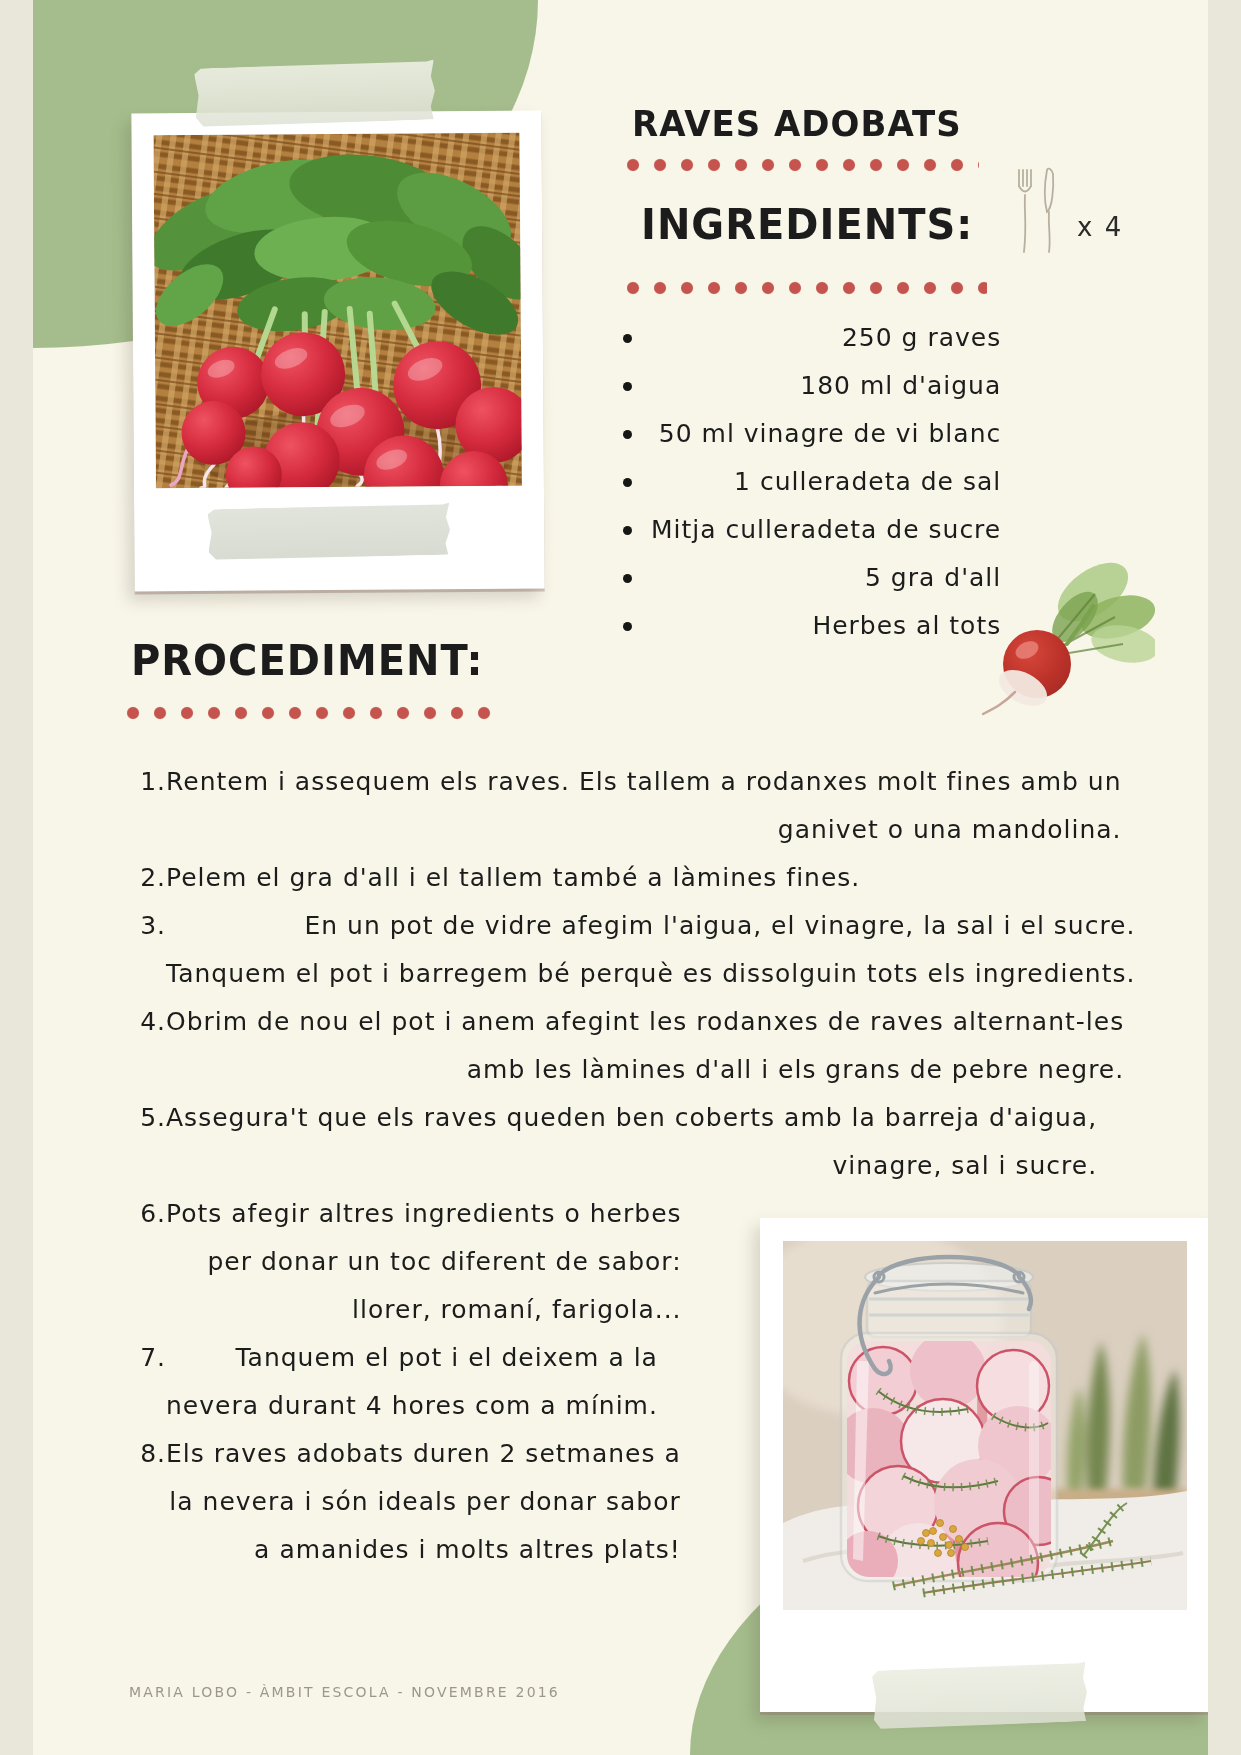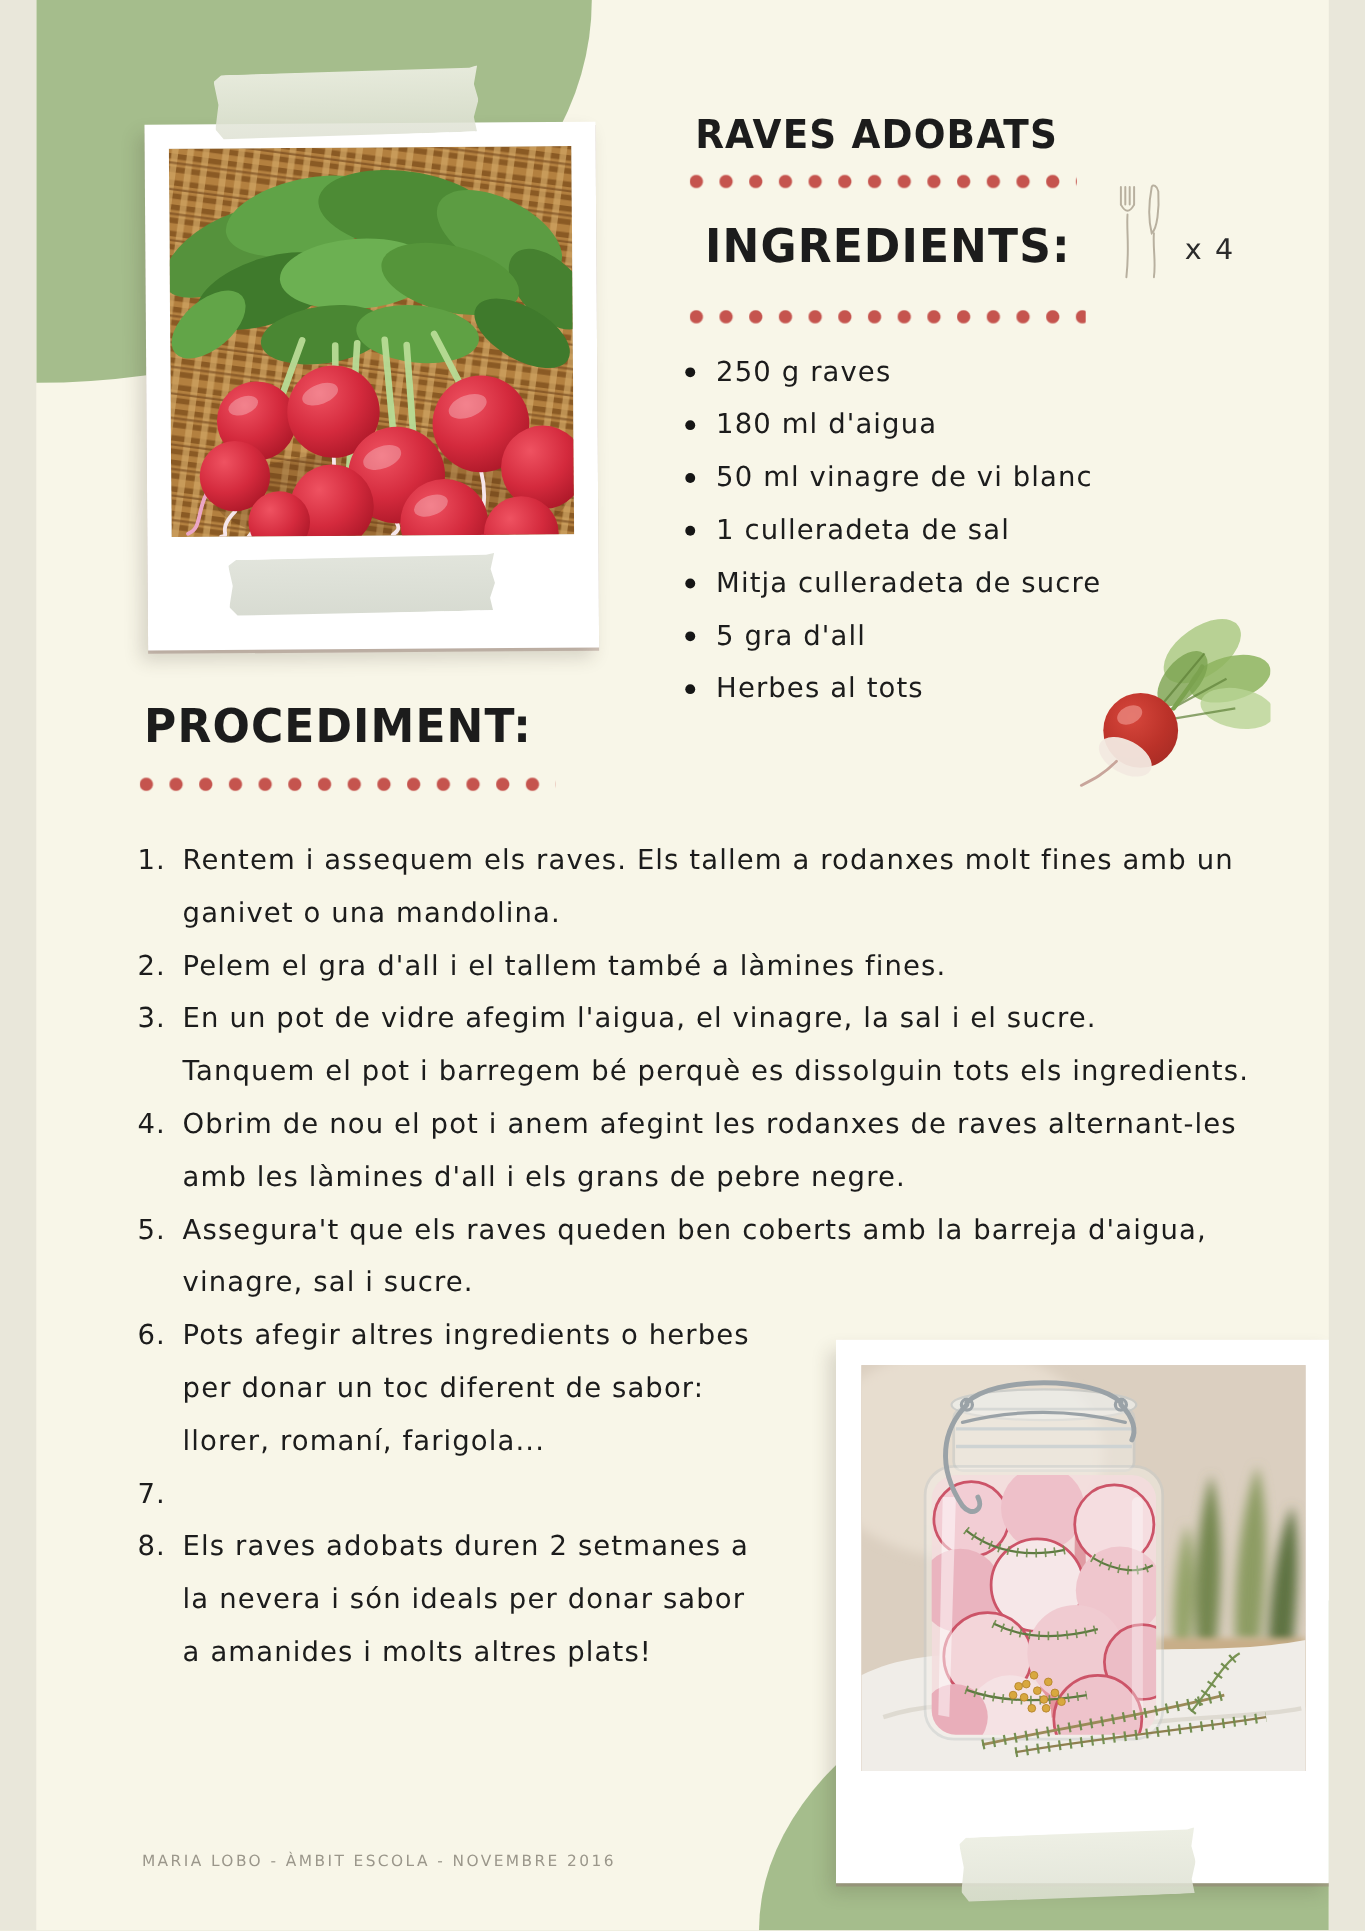--- a/index.html
+++ b/index.html
@@ -2,21 +2,21 @@
 <html style="--bg: #F8F6E8; --green: #A5BD8C; --red: #C5544E; --ink: #1C1C1C; --muted: #9B978B;"><head>
 <meta charset="utf-8">
 <style>
   :root{
     --bg:#F8F6E8; --green:#A5BD8C; --red:#C5544E; --ink:#1C1C1C; --muted:#9B978B;
   }
   html,body{margin:0;padding:0;background:#e9e7da;}
   .page{
     position:relative; width:1175px; height:1755px; margin:0 auto;
     background:var(--bg,#F8F6E8); overflow:hidden;
-    font-family:"DejaVu Sans", sans-serif; color:var(--ink,#1C1C1C);
+    font-family:"DejaVu Sans", sans-serif; color:var(--ink,#1C1C1C);text-align:right;
   }
   
   .blob-tl{position:absolute; left:0; top:0; width:505px; height:348px;
     background:var(--green,#A5BD8C); border-bottom-right-radius:100% 100%; z-index:1;}
   .blob-br{position:absolute; right:0; bottom:0; width:518px; height:300px;
     background:var(--green,#A5BD8C); border-top-left-radius:100% 100%; z-index:1;}
   
   .polaroid{position:absolute; background:#fff; z-index:3;
     box-shadow:-6px 9px 16px rgba(60,50,40,.18), 0 3px 0 rgba(165,135,128,.45);}
   .polaroid .photo{position:absolute; left:22px; top:22px; overflow:hidden; background:#c8b79a;}
@@ -222,20 +222,22 @@
 vinagre, sal i sucre.</div>
     </div>
     <div class="step">
       <span class="step-num">6.</span>
       <div class="step-text">Pots afegir altres ingredients o herbes
 per donar un toc diferent de sabor:
 llorer, romaní, farigola...</div>
     </div>
     <div class="step">
       <span class="step-num">7.</span>
+      <div class="step-text">Tanquem el pot i el deixem a la
+nevera durant 4 hores com a mínim.</div>
     </div>
     <div class="step">
       <span class="step-num">8.</span>
       <div class="step-text">Els raves adobats duren 2 setmanes a
 la nevera i són ideals per donar sabor
 a amanides i molts altres plats!</div>
     </div>
   </div>
 
   <figure class="polaroid" id="polaroid-jar" style="margin:0">

